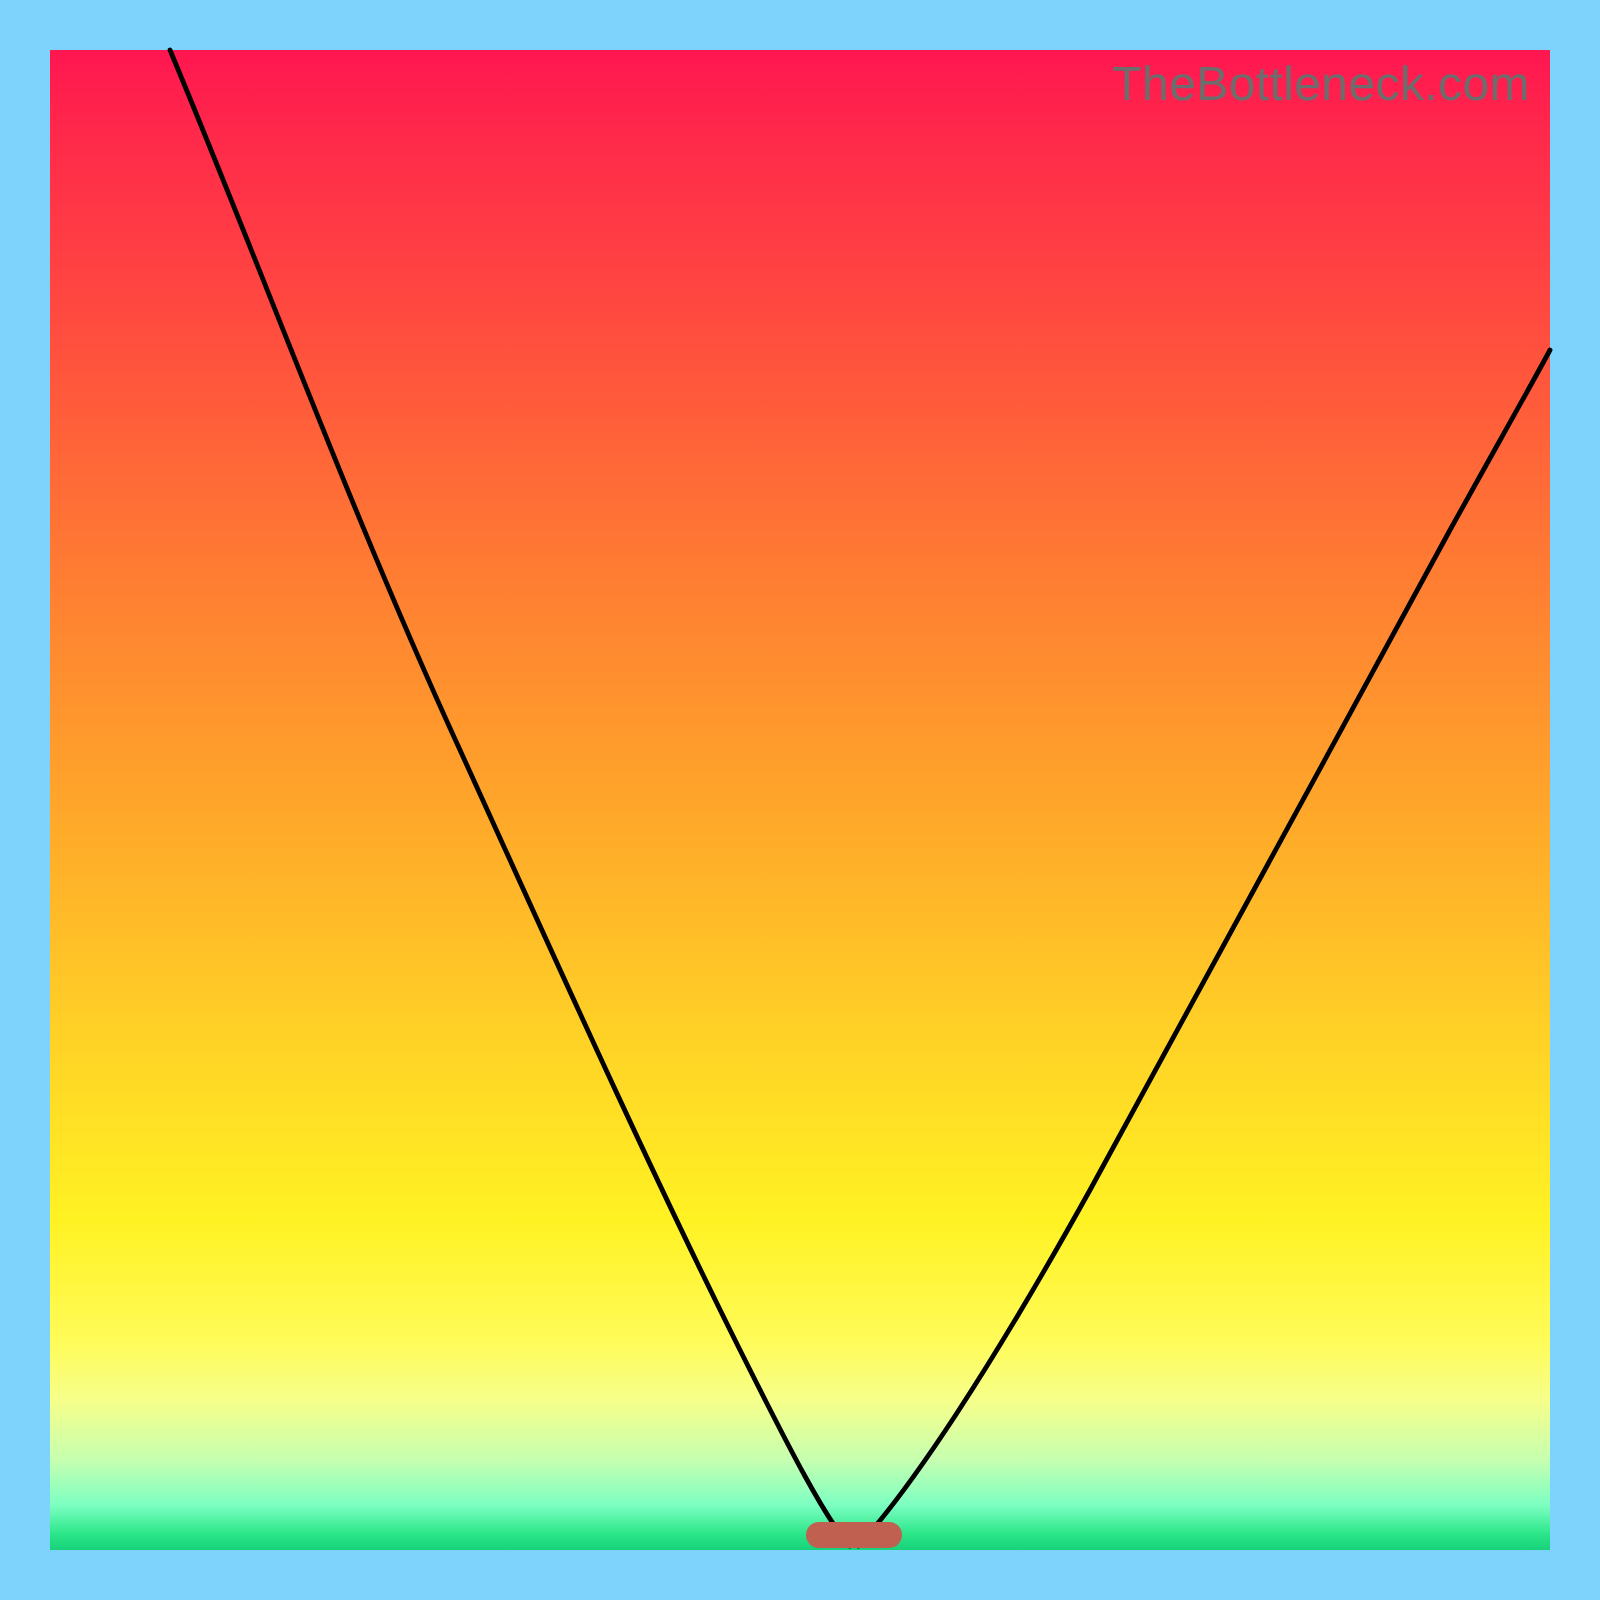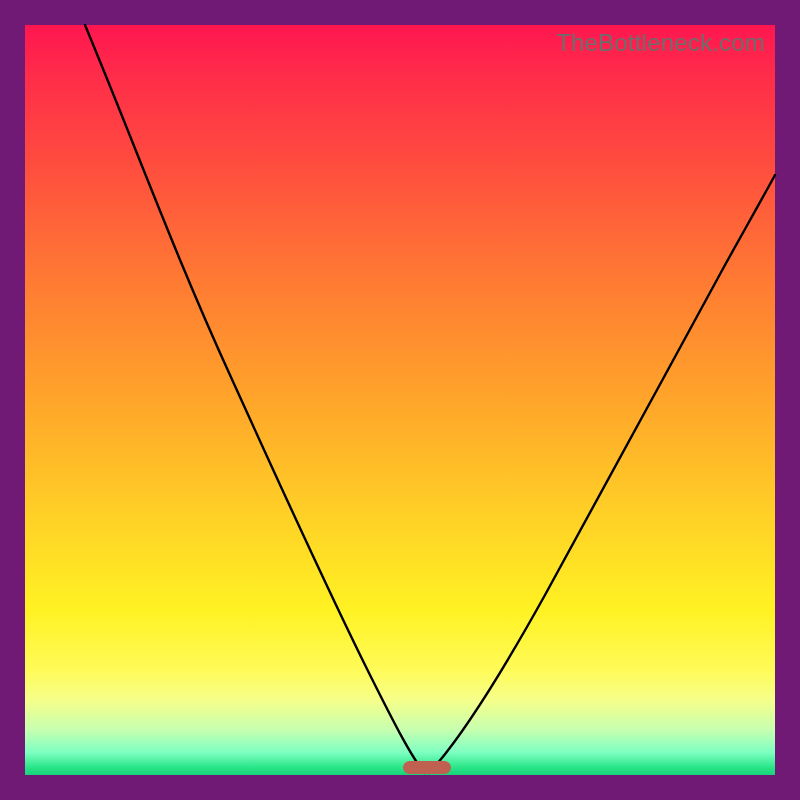--- a/index.html
+++ b/index.html
@@ -8,21 +8,21 @@
     width: 800px;
     height: 800px;
     background: #000;
     overflow: hidden;
     font-family: Arial, Helvetica, sans-serif;
   }
   .frame {
     position: relative;
     width: 800px;
     height: 800px;
-    background: #701a75;
+    background: #7dd3fc;
   }
   .plot-area {
     position: absolute;
     left: 25px;
     top: 25px;
     width: 750px;
     height: 750px;
     
     background: linear-gradient(
       to bottom,

